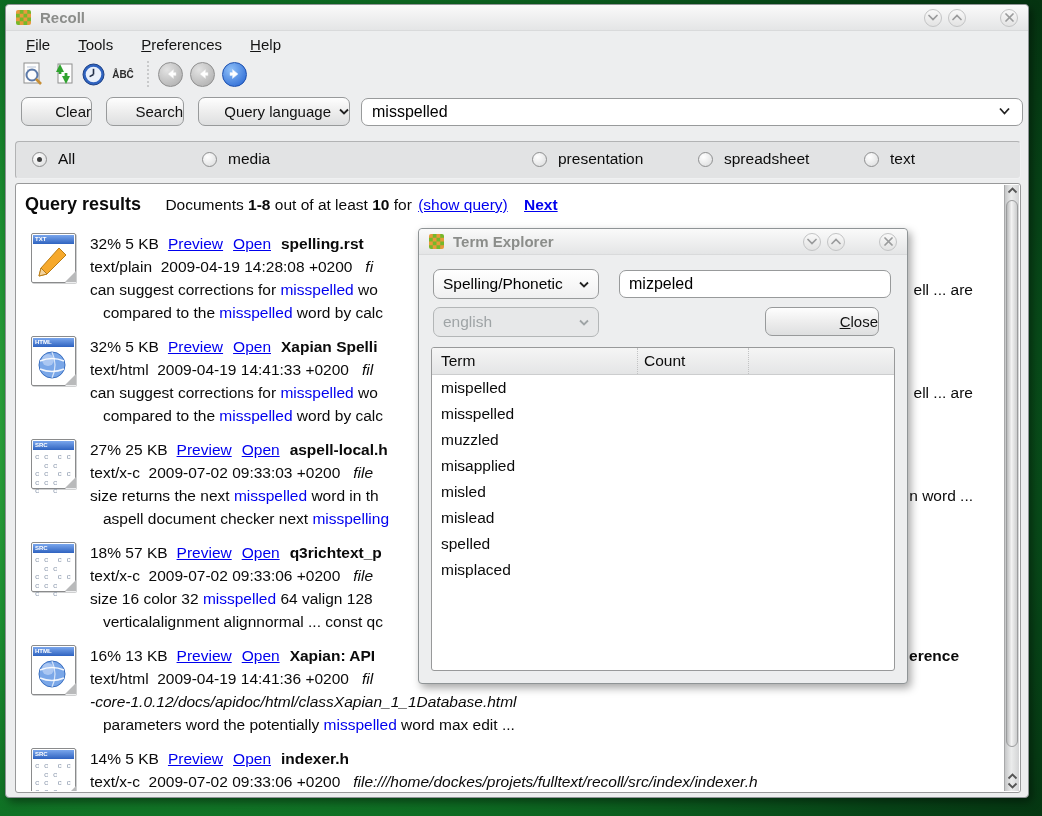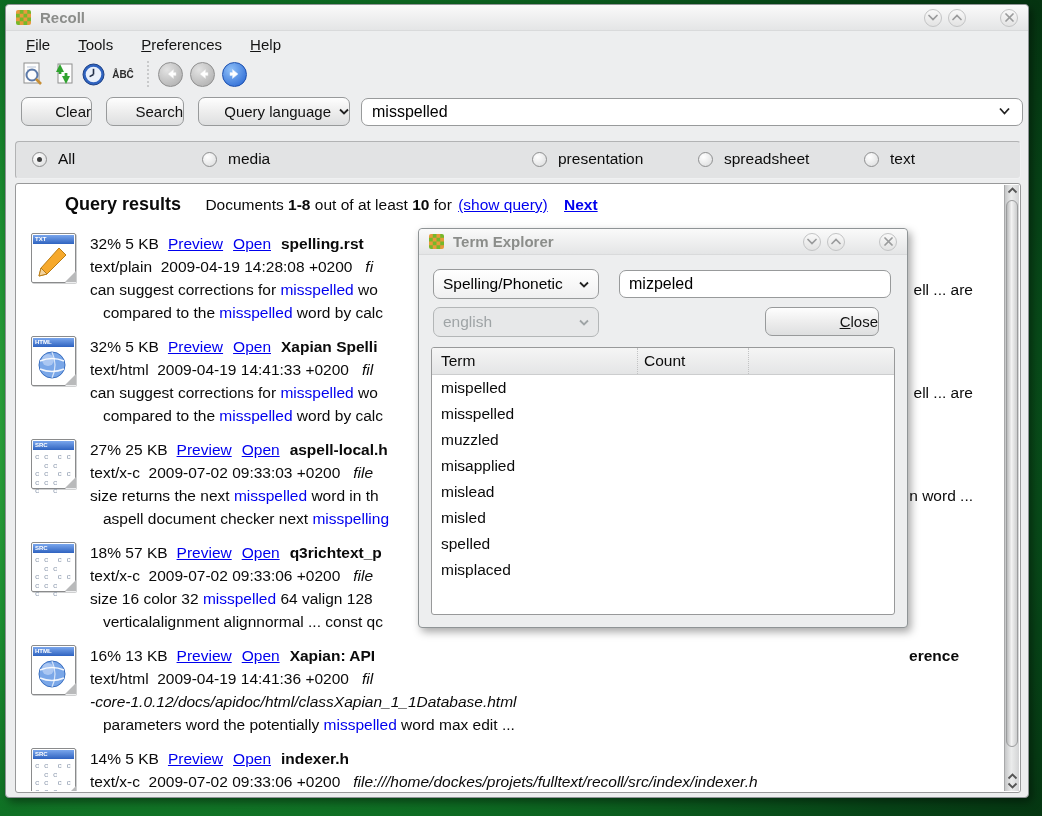--- a/index.html
+++ b/index.html
@@ -51,21 +51,21 @@
   .radio{ width:15px; height:15px; border-radius:50%; border:1px solid #8e8f90; position:relative;
     background:radial-gradient(circle at 35% 30%, #ffffff, #d9dadb); }
   .radio.sel::after{ content:""; position:absolute; inset:4px; border-radius:50%; background:#3b3c3d; }
 
   
   .results{ position:absolute; left:9px; top:178px; width:1006px; height:610px;
     background:#fff; border:1px solid #98999a; border-radius:3px; }
   .rescontent{ position:absolute; left:1px; top:1px; right:17px; bottom:1px; overflow:hidden;
     padding:6px 0 0 8px; font-size:15.5px; color:#0a0a0a; }
   .qheader{ height:30px; line-height:26px; white-space:nowrap; }
-  .qtitle{ font-size:18px; font-weight:bold; margin-right:20px;margin-left:40px; }
+  .qtitle{ font-size:18px; font-weight:bold; margin-right:20px; }
   .lnk{ color:#0000ee; text-decoration:underline; cursor:pointer; }
   .lnk.bd{ font-weight:bold; }
   .qinfo{ margin-right:2px; }
   .row{ margin-top:11px; height:92px; display:flex; }
   .ficon{ width:45px; height:50px; margin:1px 0 0 6px; flex:0 0 45px; background:#fff;
     border:1px solid #8a8b8c; border-radius:2px; position:relative; box-shadow:1px 1px 0 #cfd0d1; }
   .fhead{ height:9px; margin:1px; background:linear-gradient(#7aa6ec,#2f63c0); color:#fff;
     font-size:6px; line-height:9px; padding-left:2px; font-weight:bold; overflow:hidden; }
   .fold{ position:absolute; right:-1px; bottom:-1px; width:0; height:0;
     border-left:11px solid transparent; border-bottom:11px solid #edeeef; }
@@ -88,21 +88,21 @@
   
   .vscroll{ position:absolute; top:1px; bottom:1px; right:1px; width:15px;
     background:linear-gradient(90deg,#c6c7c8,#ebecec 45%, #d3d4d5); border-left:1px solid #a8a9aa; }
   .sb-top{ position:absolute; top:2px; left:0; width:100%; display:flex; justify-content:center; }
   .sb-thumb{ position:absolute; left:1px; right:1px; top:15px; bottom:44px; border-radius:7px;
     background:linear-gradient(90deg,#b9babb,#f3f3f3 45%, #cccdce); border:1px solid #9b9c9d; }
   .sb-bottom{ position:absolute; bottom:2px; left:0; width:100%; display:flex; flex-direction:column; align-items:center; gap:2px; }
   .sbchev{ stroke:#555; stroke-width:1.8; fill:none; }
 
   
-  .dialog{ position:absolute; left:418px; top:228px; width:490px; height:400px; z-index:10;
+  .dialog{ position:absolute; left:418px; top:228px; width:490px; height:456px; z-index:10;
     background:#edeeef; border:1px solid #8f9496; border-radius:4px; box-shadow:3px 4px 8px rgba(0,0,0,.35); }
   .drow1{ position:absolute; left:14px; top:40px; right:16px; display:flex; }
   .dcombo{ width:166px; height:30px; border:1px solid #989a9b; border-radius:7px; padding:0 9px;
     background:linear-gradient(#ffffff,#f0f0f1); font-size:15.5px; display:flex; align-items:center; justify-content:space-between; }
   .dinput{ margin-left:20px; flex:1; height:28px; margin-top:1px; border:1px solid #989a9b; border-radius:7px;
     background:#fff; font-size:16px; padding:0 9px; font-family:"Liberation Sans", sans-serif; }
   .dcombo.dis{ background:#e7e8e9; color:#9fa4a6; border-color:#b3b6b7; }
   .dbtn-expand{ left:190px; top:78px; width:132px; }
   .dbtn-close{ left:346px; top:78px; width:114px; }
   .dcombo2{ position:absolute; left:14px; top:78px; }
@@ -433,21 +433,21 @@
     <div class="dtable">
       <div class="dthead">
         <div class="th-term">Term</div>
         <div class="th-count">Count</div>
       </div>
       <div>
           <div class="term-row">mispelled</div>
           <div class="term-row">misspelled</div>
           <div class="term-row">muzzled</div>
           <div class="term-row">misapplied</div>
+          <div class="term-row">misled</div>
           <div class="term-row">mislead</div>
-          <div class="term-row">misled</div>
           <div class="term-row">spelled</div>
           <div class="term-row">misplaced</div>
         </div>
     </div>
   </div>
 
 </div>
 
 </body></html>

